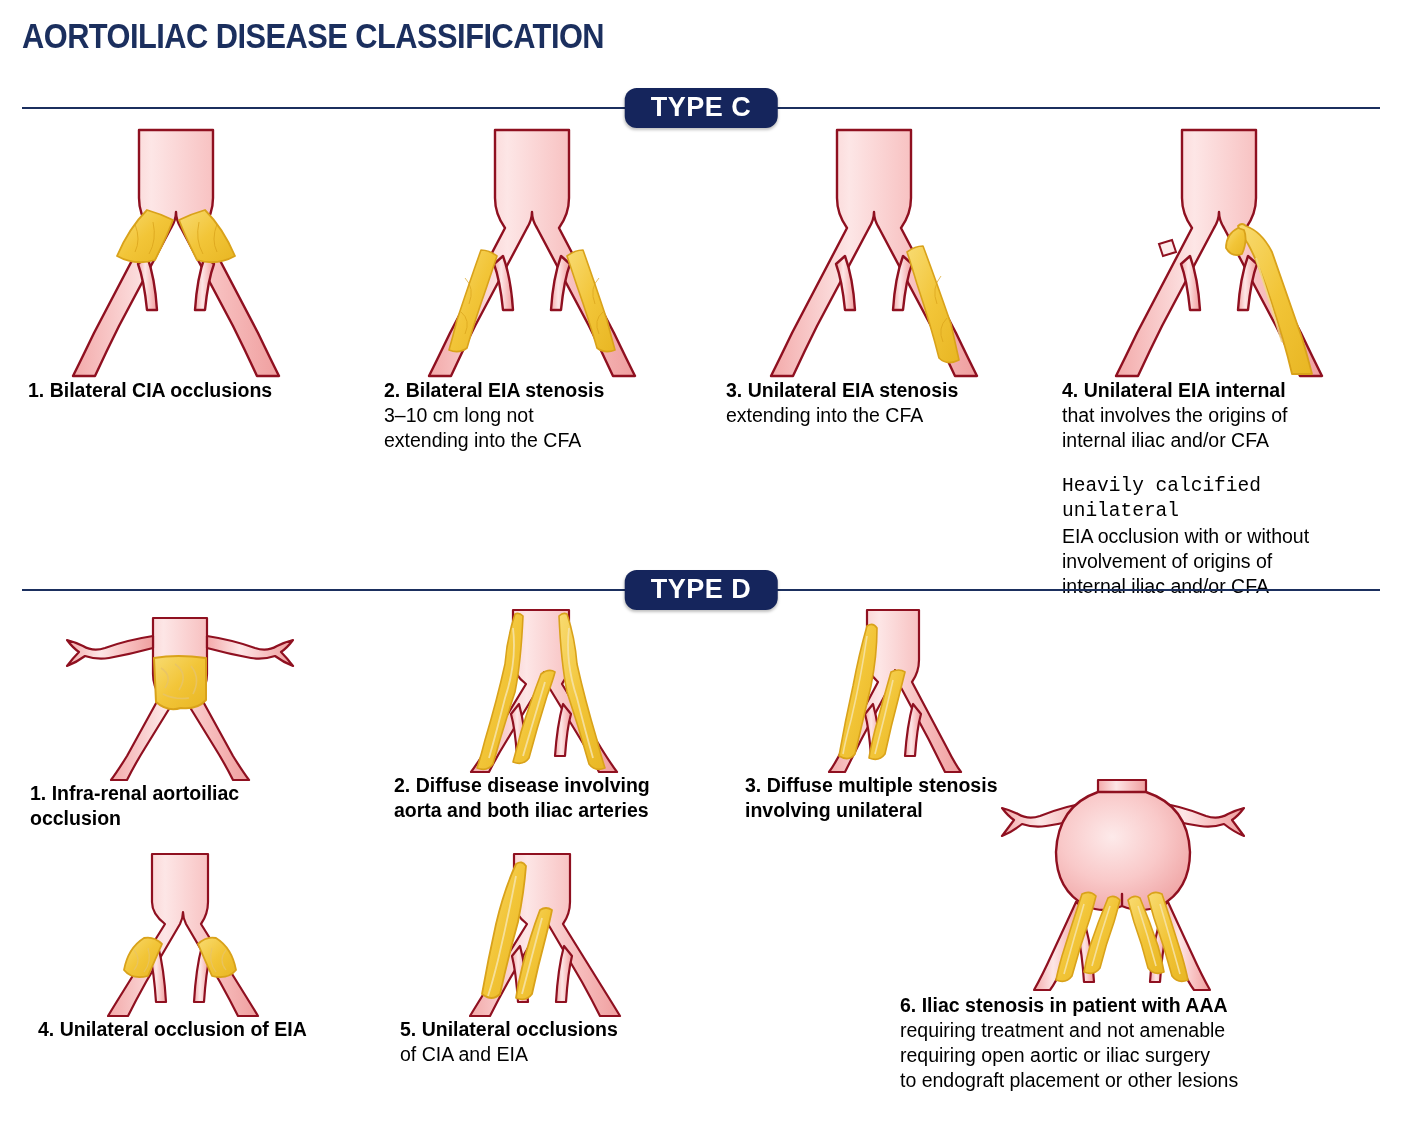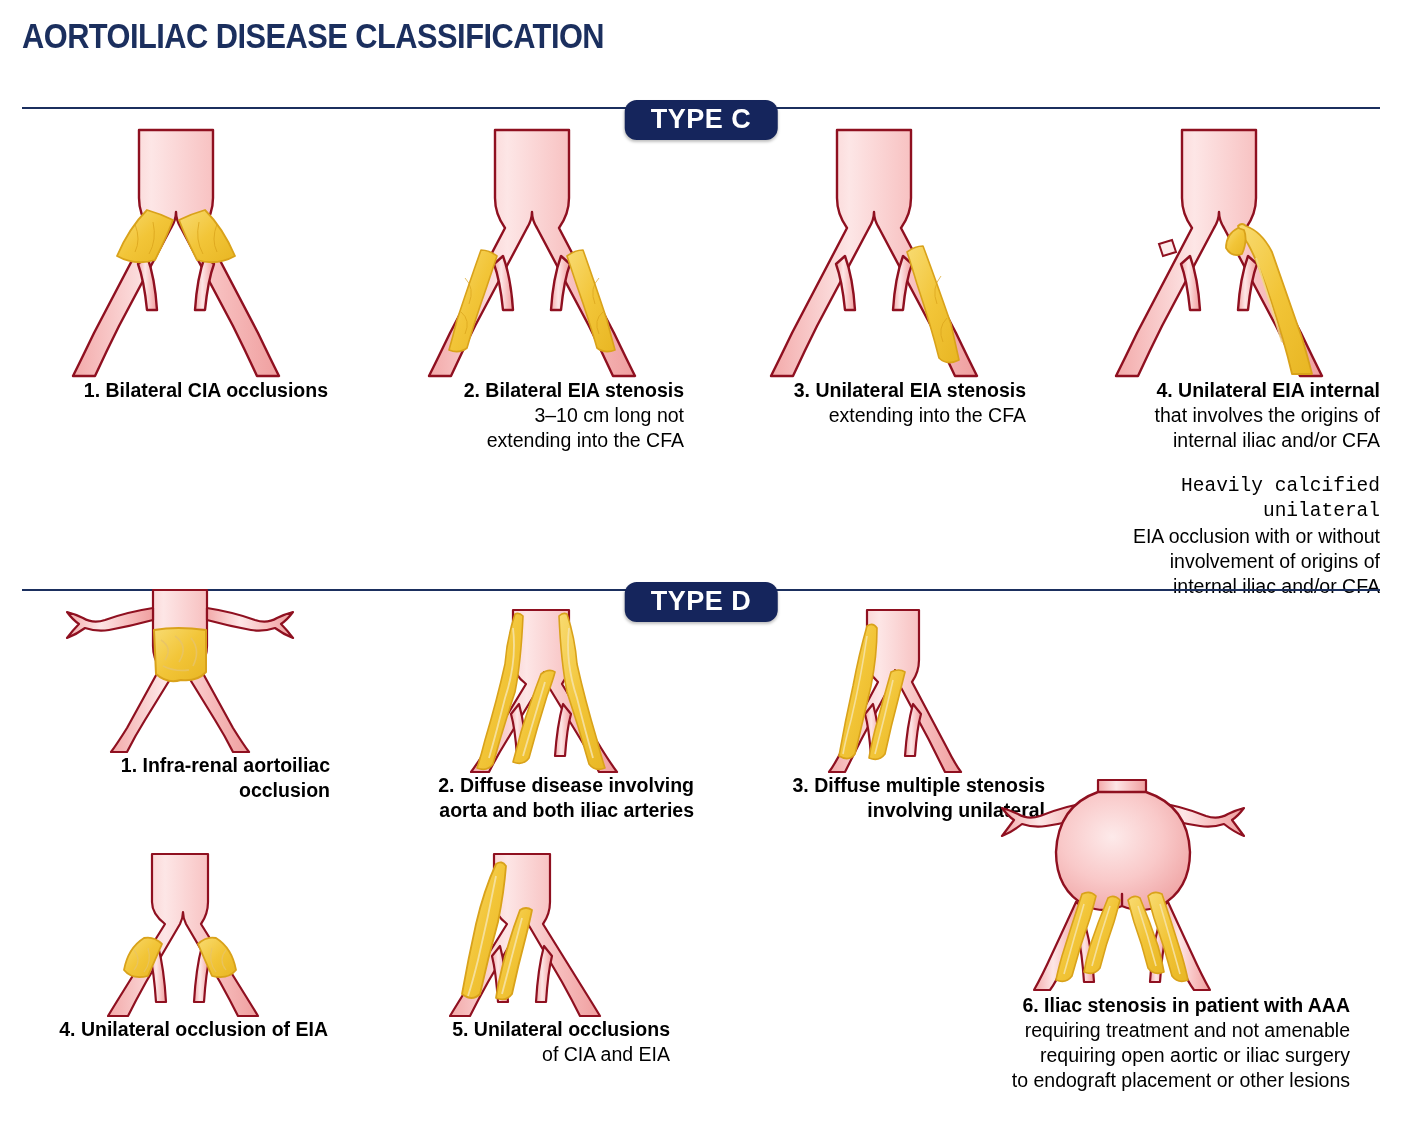--- a/index.html
+++ b/index.html
@@ -32,28 +32,27 @@
     position: absolute; left: 50%; top: 0;
     transform: translateX(-50%);
     background: #15255c;
     color: #ffffff;
     font-size: 27px; font-weight: bold;
     padding: 4px 26px 6px 26px;
     border-radius: 12px;
     letter-spacing: 0.5px;
     line-height: 30px;
     box-shadow: 0 2px 3px rgba(0,0,0,0.25);
-    margin-top: 12px;
   }
 
   
   .cell { position: absolute; }
   .art { display: block; margin: 0 auto; }
   .cap {
-    text-align: right;
+    text-align: left;
     font-size: 19.5px;
     line-height: 25px;
     color: #000000;
   }
   .cap .b { font-weight: bold; }
   .cap .n { font-weight: bold; }
   .cap p { margin: 0; }
   .cap p.gap { margin-top: 21px; font-family: Liberation Mono, monospace; }
 </style>
 </head>
@@ -181,21 +180,21 @@
       <p>involvement of origins of</p>
       <p>internal iliac and/or CFA</p>
     </div>
   </div>
 
   <div class="section-head" style="top:570px;">
     <div class="rule"></div>
     <div class="badge">TYPE D</div>
   </div>
 
-  <div class="cell" style="left:30px; top:588px; width:300px;">
+  <div class="cell" style="left:30px; top:616px; width:300px;">
     <svg class="art" width="246" height="165" viewBox="0 0 246 165">
       <g stroke="#8f1020" stroke-width="2.2" fill="url(#pk)" stroke-linejoin="round">
         <path d="M96,2 L150,2 L150,58 Q150,70 143,80 L176,140 Q186,156 192,164 L176,164 Q168,148 158,132 L126,80 Q123,74 123,68 Q123,74 120,80 L88,132 Q78,148 70,164 L54,164 Q60,156 70,140 L103,80 Q96,70 96,58 Z"></path>
         <path d="M96,20 Q70,24 48,32 Q36,36 26,30 Q18,26 10,24 Q16,32 22,36 Q16,42 10,50 Q20,46 28,40 Q40,44 52,42 Q74,38 96,32 Z"></path>
         <path d="M150,20 Q176,24 198,32 Q210,36 220,30 Q228,26 236,24 Q230,32 224,36 Q230,42 236,50 Q226,46 218,40 Q206,44 194,42 Q172,38 150,32 Z"></path>
       </g>
       <g stroke="#d9a21a" stroke-width="2" fill="url(#yl)" stroke-linejoin="round">
         <path d="M97,42 Q120,38 149,42 L149,84 Q140,94 124,92 Q110,96 99,86 Z"></path>
       </g>
       <g stroke="#e8c468" stroke-width="1.6" fill="none" opacity="0.85">
@@ -277,21 +276,21 @@
         <path d="M152,98 Q144,108 152,118"></path>
           <path d="M138,96 Q134,110 142,120"></path>
       </g>
     </svg>
     <div class="cap">
       <p><span class="n">4.</span>
          <span class="b">Unilateral occlusion of EIA</span></p>
     </div>
   </div>
 
-  <div class="cell" style="left:380px; top:852px; width:290px;">
+  <div class="cell" style="left:400px; top:852px; width:290px;">
     <svg class="art" width="218" height="165" viewBox="0 0 218 165">
       <g stroke="#8f1020" stroke-width="2.2" fill="url(#pk)" stroke-linejoin="round">
         <path d="M78,2 L134,2 L134,50 Q134,62 127,72 L168,138 Q178,154 184,164 L164,164 Q156,148 146,130 L112,72 Q109,66 109,60 Q109,66 106,72 L72,130 Q62,148 54,164 L34,164 Q40,154 50,138 L91,72 Q78,62 78,50 Z"></path>
         <path d="M84,94 Q90,116 92,150 L82,150 Q80,120 76,104 Z"></path>
         <path d="M128,94 Q122,116 120,150 L130,150 Q132,120 136,104 Z"></path>
       </g>
       <g stroke="#d9a21a" stroke-width="1.8" fill="url(#yl)" stroke-linejoin="round">
         <path d="M80,12 Q68,38 60,72 Q52,108 46,142 Q56,150 64,142 Q72,106 82,70 Q88,40 90,14 Q86,8 80,12 Z"></path>
         <path d="M104,58 Q94,84 86,116 Q82,132 80,146 Q90,150 96,142 Q102,114 110,84 Q114,68 116,58 Q110,54 104,58 Z"></path>
       </g>

